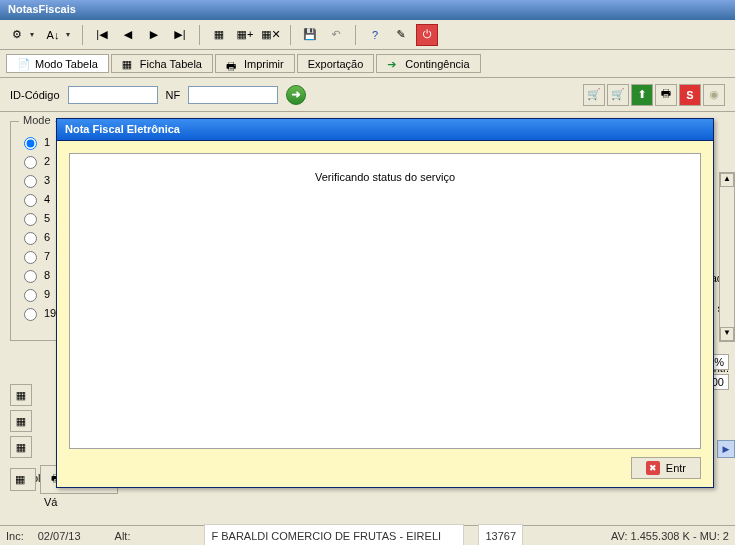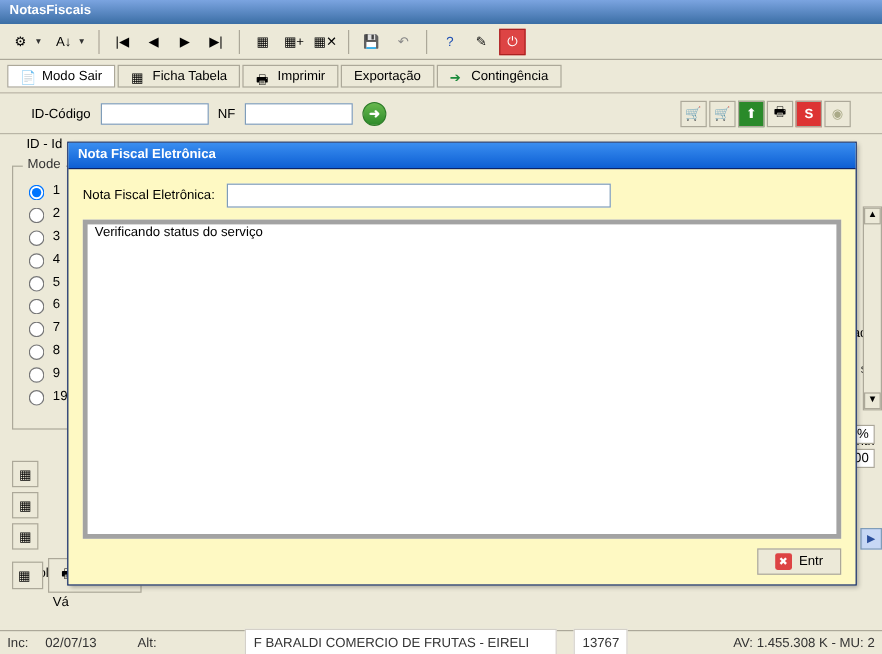--- a/index.html
+++ b/index.html
@@ -14,21 +14,21 @@
 .tdrop{ width:8px; font-size:8px; color:#333; margin-left:-2px; cursor:pointer; }
 .tsep{ width:1px; height:20px; background:#aca899; margin:0 4px; }
 
 
 .modebar{ background:#ece9d8; padding:4px 6px; display:flex; gap:2px; border-bottom:1px solid #aca899; height:28px; }
 .modetab{ border:1px solid #aca899; background:#ece9d8; padding:3px 10px; display:flex;align-items:center; gap:6px; cursor:pointer; }
 .modetab.sel{ background:#fff; }
 .miniicon{ width:12px; height:12px; display:inline-block; }
 
 
-.searchrow{ background:#ece9d8; padding:6px 26px; display:flex; align-items:center; gap:8px; border-bottom:1px solid #aca899; height:34px;}
+.searchrow{ background:#ece9d8; padding:6px 10px; display:flex; align-items:center; gap:8px; border-bottom:1px solid #aca899; height:34px;}
 .searchrow label{ color:#000; }
 .searchrow input{ border:1px solid #7f9db9; height:18px; background:#fff; padding:0 3px; }
 .gobtn{ width:20px;height:20px;border-radius:50%;background:linear-gradient(#67b84e,#2e8b2a);display:flex;align-items:center;justify-content:center;color:#fff;font-weight:bold;border:1px solid #2a7a25; cursor:pointer;}
 .righticons{ margin-left:auto; display:flex; gap:2px; }
 .ricon{ width:22px;height:22px;border:1px solid #aca899; display:flex;align-items:center;justify-content:center;cursor:pointer;}
 
 
 .content{ background:#ece9d8; padding:6px 10px; position:relative; height:410px; }
 .fieldset{ border:1px solid #aca899; background:#ece9d8; position:relative; height:220px; margin-top:2px; }
 .fieldset .legend{ position:absolute; top:-8px; left:8px; background:#ece9d8; padding:0 4px; color:#333; }
@@ -58,21 +58,21 @@
 .scrollarrow.down{ bottom:0; }
 .rbluescroll{ position:absolute; right:0; bottom:64px; width:18px; height:18px; background:#c7d8f5; border:1px solid #7f9db9; display:flex;align-items:center;justify-content:center;color:#2b4f9c;cursor:pointer; font-size:9px;}
 
 
 .overlay{ position:absolute; inset:0; }
 .dialog{ position:absolute; left:56px; top:118px; width:658px; height:370px; border:1px solid #0a246a; background:#fef9c3; box-shadow:2px 2px 4px rgba(0,0,0,0.3); }
 .dlgtitle{ background:linear-gradient(#3a8ef0,#0d5fd4); color:#fff; font-weight:bold; padding:4px 8px; height:22px; border-bottom:1px solid #0a246a; }
 .dlgbody{ padding:12px 12px 8px 12px; height:calc(100% - 22px); display:flex; flex-direction:column; }
 .dlgrow{ display:flex; align-items:center; gap:10px; margin-bottom:10px; }
 .dlgrow input{ flex:0 0 320px; height:20px; border:1px solid #7f9db9; background:#fff; padding:0 4px; }
-.dlglog{ flex:1; border:4px solid #a3a3a3; background:#fff; padding:1px 6px; overflow:auto; }
+.dlglog{ flex:1; border:1px solid #a3a3a3; background:#fff; padding:17px 6px; overflow:auto;text-align:center; }
 .dlgfoot{ display:flex; justify-content:flex-end; padding-top:8px; }
 .sairbtn{ border:1px solid #aca899; background:#ece9d8; padding:3px 14px; cursor:pointer; display:flex;align-items:center;gap:6px; }
 .sairbtn .exiticon{ width:14px; height:14px; }
 </style>
 </head>
 <body>
 
 <div class="titlebar">
   <span>NotasFiscais</span>
 </div>
@@ -96,21 +96,21 @@
   <div class="tbtn" style="color:#888">↶</div>
   <span class="tsep"></span>
   <div class="tbtn" style="color:#1a4db3">?</div>
   <div class="tbtn">✎</div>
   <div class="tbtn" style="background:#d44;color:#fff;border:1px solid #a22">⏻</div>
 </div>
 
 <div class="modebar">
   <div class="modetab sel">
     <span class="miniicon">📄</span>
-    <span>Modo Sair</span>
+    <span>Modo Tabela</span>
   </div>
   <div class="modetab">
     <span class="miniicon">▦</span>
     <span>Ficha Tabela</span>
   </div>
   <div class="modetab">
     <span class="miniicon">🖶</span>
     <span>Imprimir</span>
   </div>
   <div class="modetab">
@@ -134,21 +134,21 @@
     <div class="ricon" style="background:#2a8a2a;color:#fff">⬆</div>
     <div class="ricon">🖶</div>
     <div class="ricon" style="background:#d33;color:#fff;font-weight:bold">S</div>
     <div class="ricon" style="color:#aa8">◉</div>
   </div>
 </div>
 
 <div class="content">
   <span style="position:absolute;top:2px;left:22px">ID - Id</span>
 
-  <div class="fieldset" style="top:18px;width:48px">
+  <div class="fieldset" style="top:1px;width:48px">
     <span class="legend">Mode</span>
     <div class="radcol" id="radio-col">
         <div class="radiorow">
           <input type="radio" name="moderad" checked="" style="">
           <span>1</span>
         </div>
         <div class="radiorow">
           <input type="radio" name="moderad" style="">
           <span>2</span>
         </div>
@@ -235,24 +235,20 @@
   <span class="statuscell">13767</span>
   <span style="margin-left:auto">AV: 1.455.308 K - MU: 2</span>
 </div>
 
 <div class="overlay">
   <div class="dialog">
     <div class="dlgtitle">
       <span>Nota Fiscal Eletrônica</span>
     </div>
     <div class="dlgbody">
-      <div class="dlgrow">
-        <label>Nota Fiscal Eletrônica:</label>
-        <input type="text" value="" style="">
-      </div>
       <div class="dlglog">
         <span>Verificando status do serviço</span>
       </div>
       <div class="dlgfoot">
         <div class="sairbtn">
           <span class="exiticon" style="background:#d44;color:#fff;display:inline-flex;align-items:center;justify-content:center;border-radius:2px;font-size:9px">✖</span>
           <span>Entr</span>
         </div>
       </div>
     </div>

